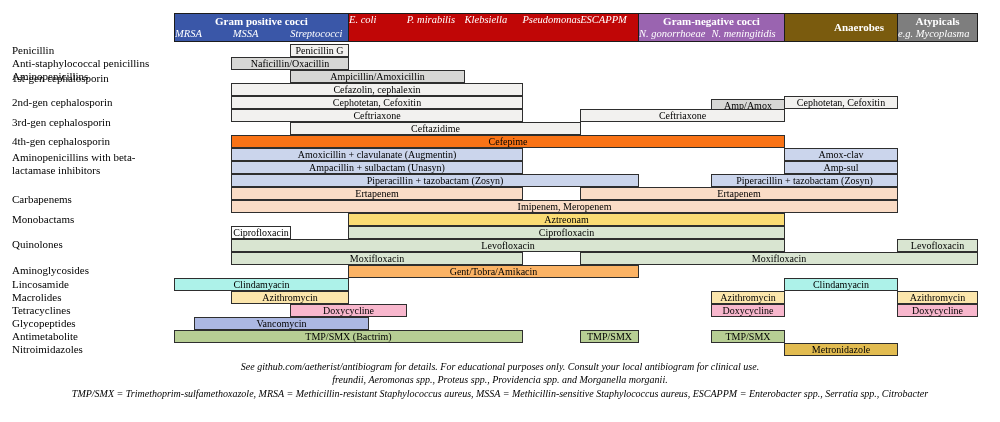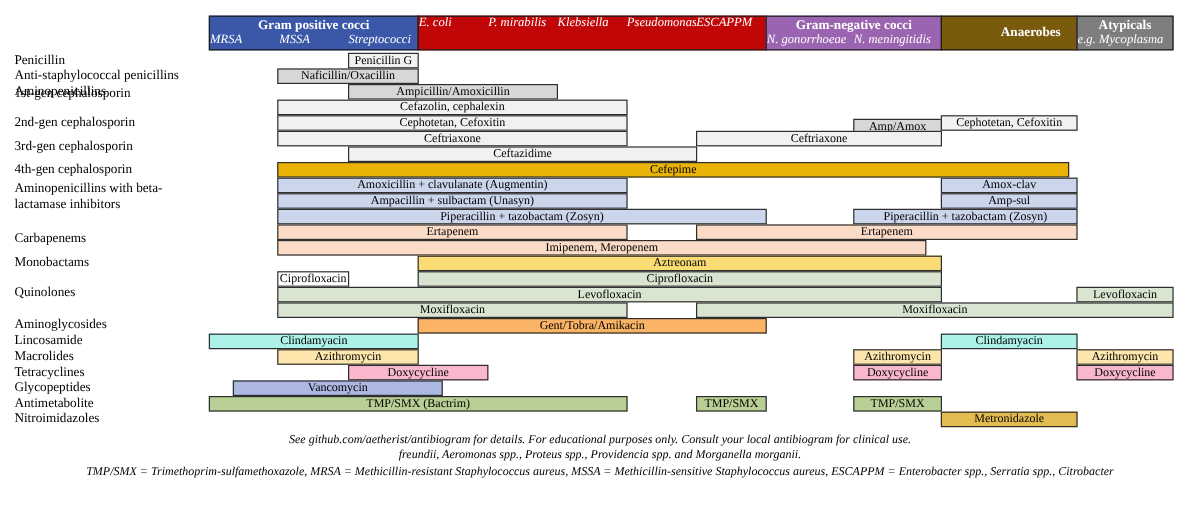--- a/index.html
+++ b/index.html
@@ -136,30 +136,30 @@
       <div class="bar" style="left: 290px; width: 59px; top: 44px; background: rgb(242, 241, 239);">Penicillin G</div>
       <div class="bar" style="left: 231px; width: 118px; top: 57px; background: rgb(215, 215, 213);">Naficillin/Oxacillin</div>
       <div class="bar" style="left: 290px; width: 175px; top: 70px; background: rgb(215, 215, 213);">Ampicillin/Amoxicillin</div>
       <div class="bar" style="left: 711px; width: 74px; top: 59px; background: rgb(215, 215, 213); margin-top: 40px;">Amp/Amox</div>
       <div class="bar" style="left: 231px; width: 292px; top: 83px; background: rgb(242, 241, 239);">Cefazolin, cephalexin</div>
       <div class="bar" style="left: 231px; width: 292px; top: 96px; background: rgb(242, 241, 239);">Cephotetan, Cefoxitin</div>
       <div class="bar" style="left: 784px; width: 114px; top: 96px; background: rgb(242, 241, 239);">Cephotetan, Cefoxitin</div>
       <div class="bar" style="left: 231px; width: 292px; top: 109px; background: rgb(242, 241, 239);">Ceftriaxone</div>
       <div class="bar" style="left: 580px; width: 205px; top: 109px; background: rgb(242, 241, 239);">Ceftriaxone</div>
       <div class="bar" style="left: 290px; width: 291px; top: 122px; background: rgb(242, 241, 239);">Ceftazidime</div>
-      <div class="bar" style="left: 231px; width: 660px; top: 135px; background: #eab308;">Cefepime</div>
+      <div class="bar" style="left: 231px; width: 554px; top: 135px; background: #f97316;">Cefepime</div>
       <div class="bar" style="left: 231px; width: 292px; top: 148px; background: rgb(203, 213, 236);">Amoxicillin + clavulanate (Augmentin)</div>
       <div class="bar" style="left: 784px; width: 114px; top: 148px; background: rgb(203, 213, 236);">Amox-clav</div>
       <div class="bar" style="left: 231px; width: 292px; top: 161px; background: rgb(203, 213, 236);">Ampacillin + sulbactam (Unasyn)</div>
       <div class="bar" style="left: 784px; width: 114px; top: 161px; background: rgb(203, 213, 236);">Amp-sul</div>
       <div class="bar" style="left: 231px; width: 408px; top: 174px; background: rgb(203, 213, 236);">Piperacillin + tazobactam (Zosyn)</div>
       <div class="bar" style="left: 711px; width: 187px; top: 174px; background: rgb(203, 213, 236);">Piperacillin + tazobactam (Zosyn)</div>
       <div class="bar" style="left: 231px; width: 292px; top: 187px; background: rgb(250, 220, 198);">Ertapenem</div>
       <div class="bar" style="left: 580px; width: 318px; top: 187px; background: rgb(250, 220, 198);">Ertapenem</div>
-      <div class="bar" style="left: 231px; width: 541px; top: 200px; background: rgb(250, 220, 198);">Imipenem, Meropenem</div>
+      <div class="bar" style="left: 231px; width: 667px; top: 200px; background: rgb(250, 220, 198);">Imipenem, Meropenem</div>
       <div class="bar" style="left: 348px; width: 437px; top: 213px; background: rgb(251, 220, 116);">Aztreonam</div>
       <div class="bar" style="left: 231px; width: 60px; top: 226px; background: rgb(255, 255, 255);">Ciprofloxacin</div>
       <div class="bar" style="left: 348px; width: 437px; top: 226px; background: rgb(217, 229, 209);">Ciprofloxacin</div>
       <div class="bar" style="left: 231px; width: 554px; top: 239px; background: rgb(217, 229, 209);">Levofloxacin</div>
       <div class="bar" style="left: 897px; width: 81px; top: 239px; background: rgb(217, 229, 209);">Levofloxacin</div>
       <div class="bar" style="left: 231px; width: 292px; top: 252px; background: rgb(217, 229, 209);">Moxifloxacin</div>
       <div class="bar" style="left: 580px; width: 398px; top: 252px; background: rgb(217, 229, 209);">Moxifloxacin</div>
       <div class="bar" style="left: 348px; width: 291px; top: 265px; background: rgb(251, 179, 101);">Gent/Tobra/Amikacin</div>
       <div class="bar" style="left: 174px; width: 175px; top: 278px; background: rgb(173, 242, 233);">Clindamyacin</div>
       <div class="bar" style="left: 784px; width: 114px; top: 278px; background: rgb(173, 242, 233);">Clindamyacin</div>

